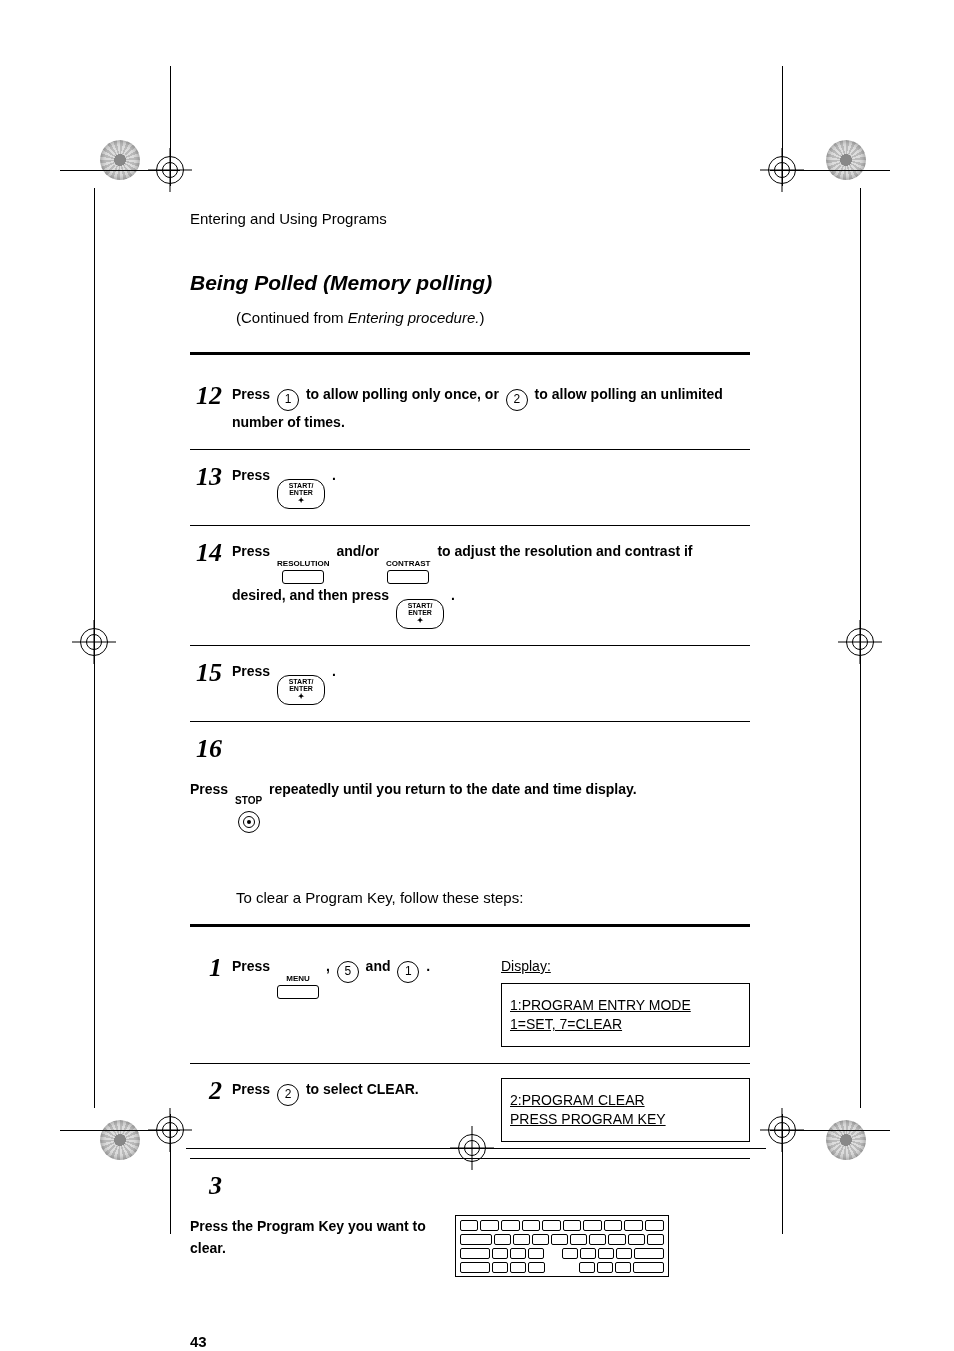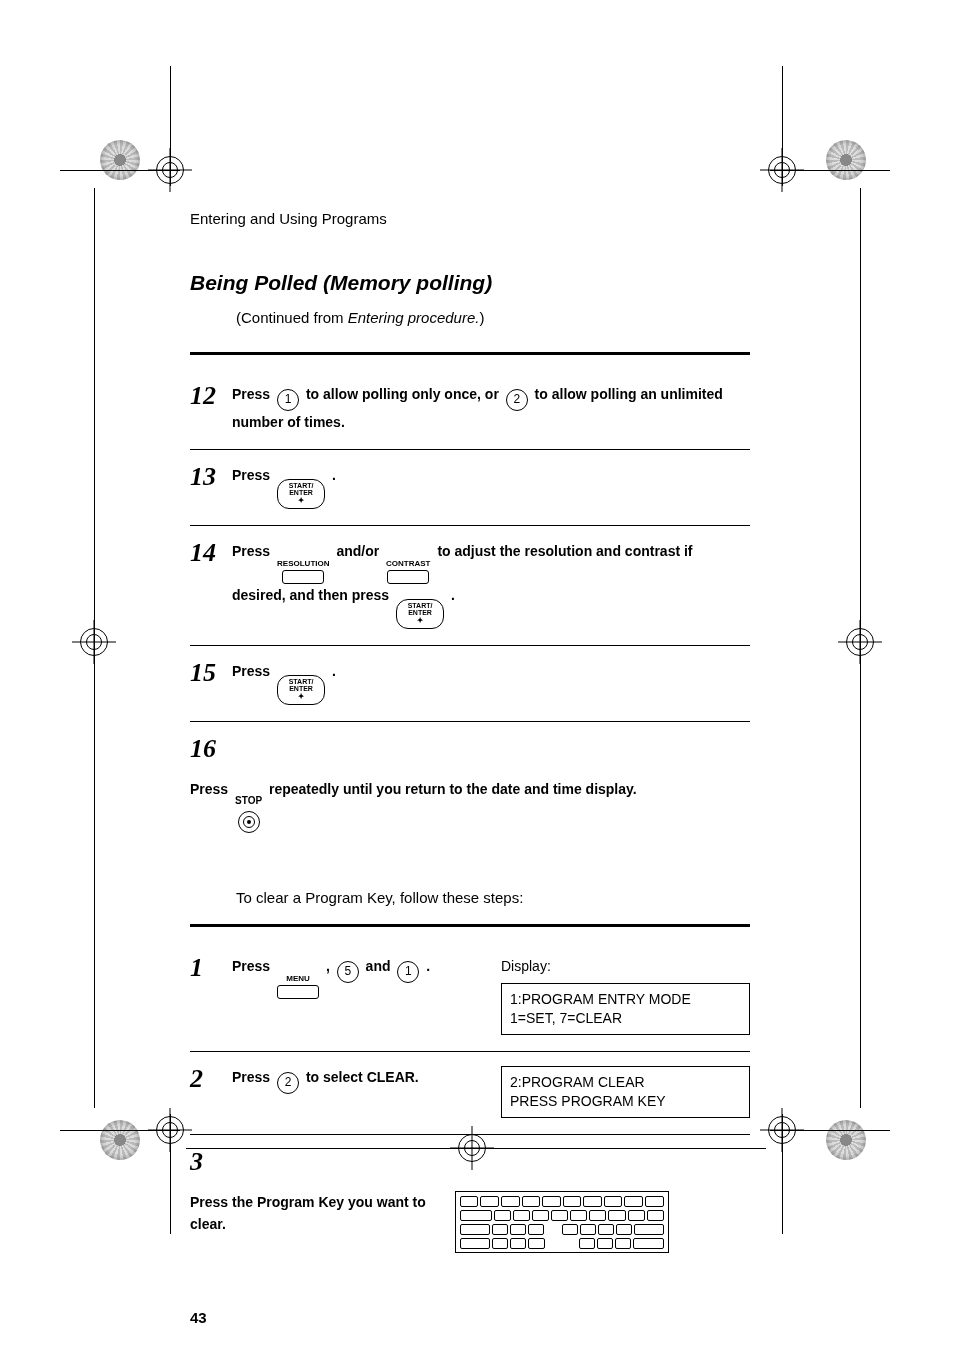--- a/index.html
+++ b/index.html
@@ -93,21 +93,21 @@
   .step:last-child { border-bottom: 0; flex-direction: column; }
 
   .step-num {
     font-family: "Times New Roman", Times, serif;
     font-style: italic;
     font-weight: bold;
     font-size: 26px;
     width: 42px;
     flex: 0 0 42px;
     line-height: 1;
-    text-align: left;
+    text-align: right;
     padding-right: 10px;
     box-sizing: border-box;
   }
 
   .step-body {
     flex: 1 1 auto;
     font-size: 14px;
     font-weight: bold;
     line-height: 1.6;
   }
@@ -190,26 +190,26 @@
     content:""; position:absolute; left:3px; top:3px; width:4px; height:4px; background:#000; border-radius:50%;
   }
 
   
   .step-row {
     display: flex;
     gap: 20px;
     align-items: flex-start;
   }
   .step-left { flex: 1 1 50%; }
-  .step-right { flex: 1 1 50%; }
+  .step-right { flex: 1 1 50%; text-decoration: underline; }
 
   .disp-label { font-size: 14px; font-weight: normal; margin-bottom: 6px; }
   .disp-box {
     border: 1.5px solid #000;
-    padding: 6px 8px;
+    padding: 12px 8px;
     font-size: 14px;
     font-weight: normal;
     line-height: 1.35;
     font-family: Arial, Helvetica, sans-serif;
   }
 
   .keyboard-thumb {
     border: 1px solid #000;
     width: 214px;
     height: 62px;

